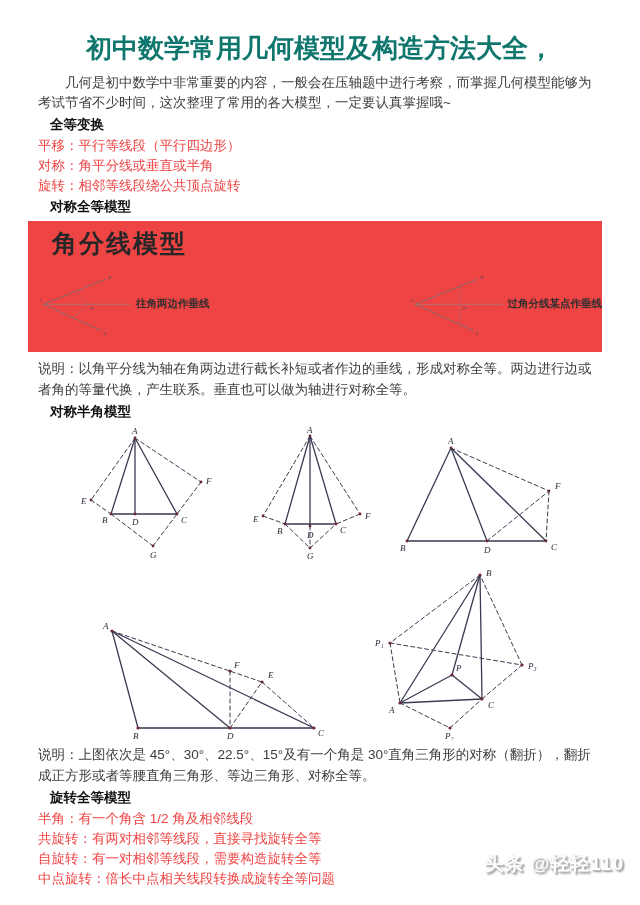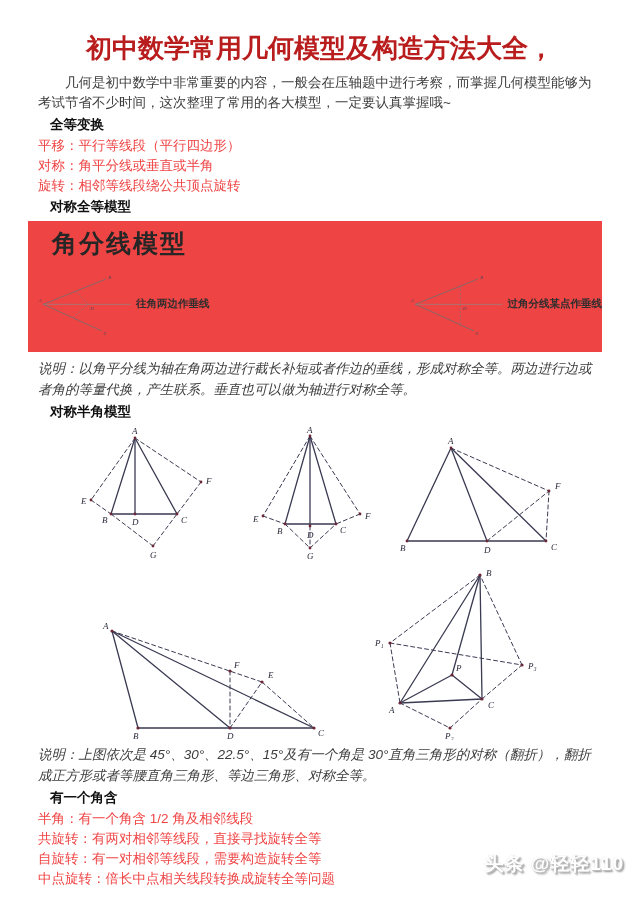--- a/index.html
+++ b/index.html
@@ -13,21 +13,21 @@
     overflow:hidden;
     box-sizing:border-box;
     padding:30px 38px 0 38px;
   }
   .main-title{
     text-align:center;
     font-family:"Liberation Serif","DejaVu Serif",serif;
     font-weight:bold;
     font-size:26px;
     line-height:1.28;
-    color:#b91c1c;
+    color:#0f766e;
     margin:2px 0 8px 0;
   }
   .intro{
     font-size:13.5px;
     line-height:20px;
     text-indent:2em;
     margin:0 0 2px 0;
     color:#3d3d3d;
   }
   .sec-heading{
@@ -72,21 +72,20 @@
     font-weight:bold;
     color:#2e2e2e;
     white-space:nowrap;
     margin-left:2px;
   }
   .note{
     font-size:13.5px;
     line-height:21px;
     color:#3d3d3d;
     margin:4px 0 2px 0;
-    font-style:italic;
   }
   .tri-row{
     display:flex;
     justify-content:center;
     align-items:flex-end;
     gap:14px;
     margin:4px 0;
   }
   .tri-row svg{display:block;}
   .pl{
@@ -308,21 +307,21 @@
       <text class="pl" x="96" y="106">P</text>
       <text class="pl" x="29" y="148">A</text>
       <text class="pl" x="128" y="143">C</text>
       <text class="pl" x="85" y="174">P₂</text>
     </svg>
 
   </div>
 
   <p class="note">说明：上图依次是 45°、30°、22.5°、15°及有一个角是 30°直角三角形的对称（翻折），翻折成正方形或者等腰直角三角形、等边三角形、对称全等。</p>
 
-  <div class="sec-heading">有一个角含</div>
+  <div class="sec-heading">旋转全等模型</div>
   <p class="plain-line">半角：有一个角含 1/2 角及相邻线段</p>
   <p class="plain-line">共旋转：有两对相邻等线段，直接寻找旋转全等</p>
   <p class="plain-line">自旋转：有一对相邻等线段，需要构造旋转全等</p>
   <p class="plain-line">中点旋转：倍长中点相关线段转换成旋转全等问题</p>
 
   <div class="watermark">头条 @轻轻110</div>
 
 </div>
 
 </body></html>

